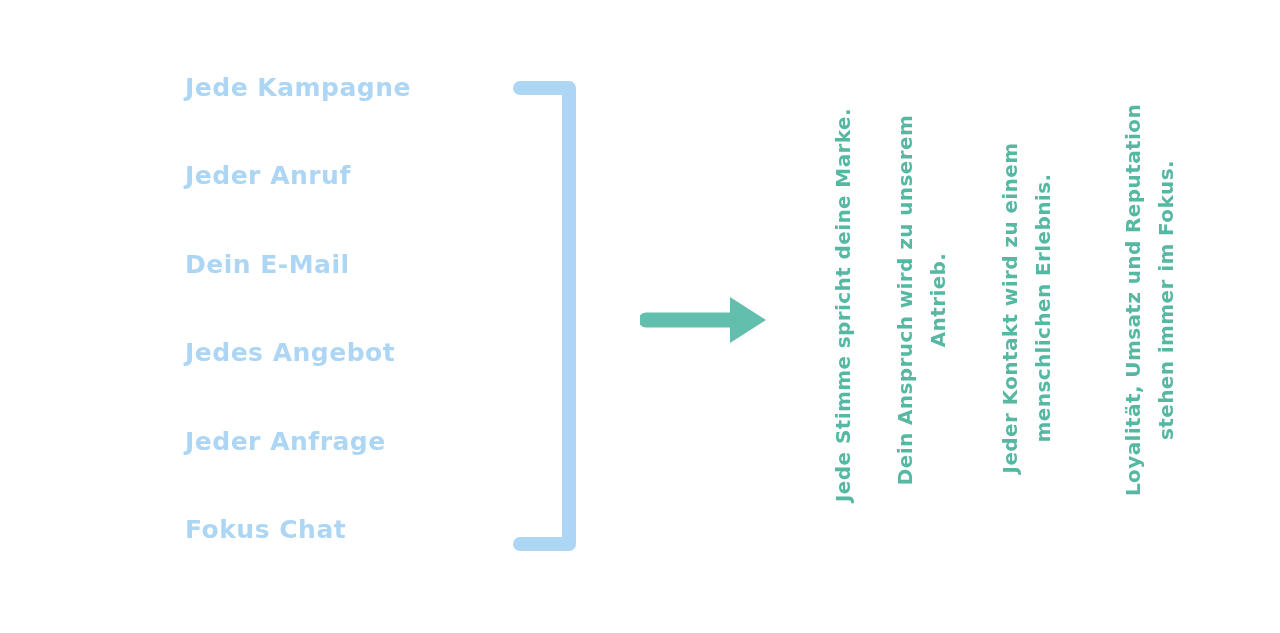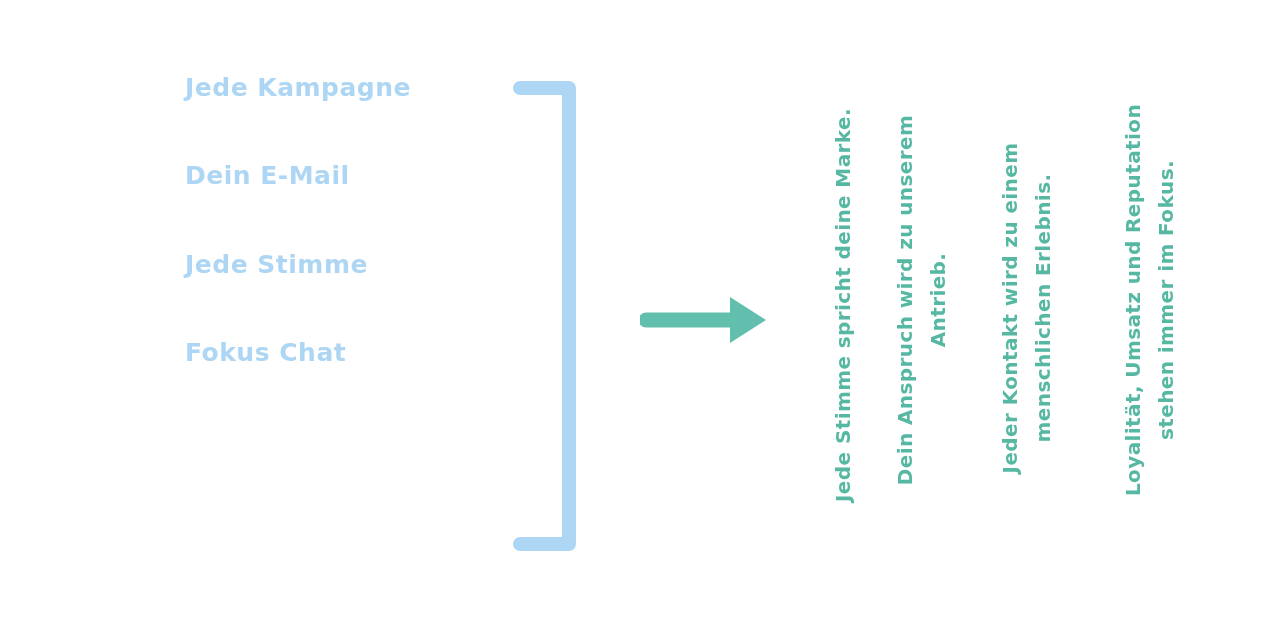--- a/index.html
+++ b/index.html
@@ -74,22 +74,24 @@
   .v3 { left: 1027px; top: 308px; width: 362px; }
   .v4 { left: 1150px; top: 300px; width: 426px; }
 </style>
 </head>
 <body>
 
 <div class="canvas">
 
   <div class="left-list">
     <div class="left-item">Jede Kampagne</div>
+    <div class="left-item">Jeder Anruf</div>
     <div class="left-item">Dein E-Mail</div>
-    <div class="left-item">Jede Stimme</div>
+    <div class="left-item">Jedes Angebot</div>
+    <div class="left-item">Jeder Anfrage</div>
     <div class="left-item">Fokus Chat</div>
   </div>
 
   <svg class="bracket" viewBox="0 0 70 472" aria-hidden="true">
     <path d="M 7 8 H 56 V 464 H 7" fill="none" stroke="currentColor" stroke-width="14" stroke-linecap="round" stroke-linejoin="round"></path>
   </svg>
 
   <svg class="arrow" viewBox="0 0 130 56" aria-hidden="true">
     <line x1="6" y1="28" x2="96" y2="28" stroke="currentColor" stroke-width="15" stroke-linecap="round"></line>
     <polygon points="90,5 126,28 90,51" fill="currentColor"></polygon>

